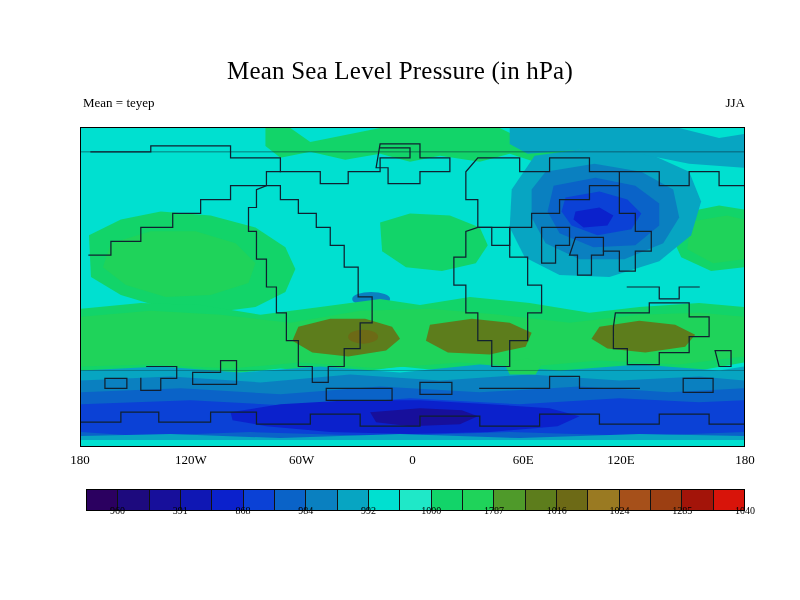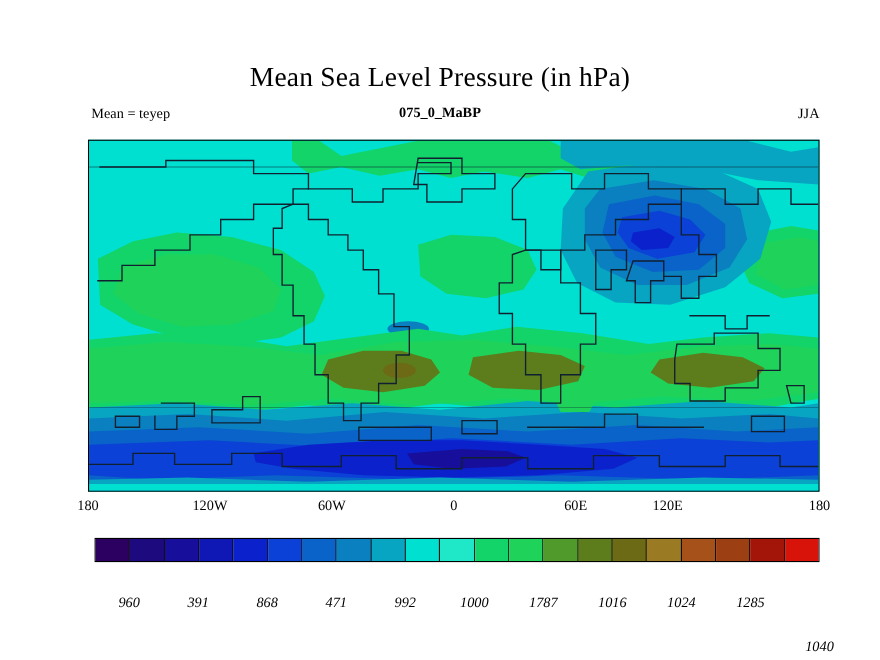--- a/index.html
+++ b/index.html
@@ -29,30 +29,29 @@
          border-left:1.4px solid #000;}
   .xtick.major{bottom:-13px;height:13px;}
   .xlab{position:absolute;top:452px;font-size:13px;text-align:center;
         width:70px;transform:translateX(-35px);}
 
   
   .cbar{position:absolute;left:86px;top:489px;width:659px;height:22px;
         border:1.5px solid #000;box-sizing:border-box;display:flex;}
   .cbar i{flex:1 1 0;height:100%;display:block;border-right:1px solid #111;}
   .cbar i:last-child{border-right:0;}
-  .cblab{position:absolute;top:540px;font-size:13px;text-align:center;
-         width:70px;transform:translateX(-35px);font-style:italic;}
+  .cblab{position:absolute;top:505px;font-size:10px;text-align:center;
+         width:70px;transform:translateX(-35px);}
 </style>
 </head>
 <body>
 
 <div id="root">
 
   <div class="title">Mean Sea Level Pressure (in hPa)</div>
-  <div class="subtitle">075_0_MaBP</div>
   <div class="hdr-left">Mean = teyep</div>
   <div class="hdr-right">JJA</div>
 
   <div class="plot">
 
     <div class="layer">
       <svg viewBox="0 0 665 320" preserveAspectRatio="none">
 
         <rect x="0" y="0" width="665" height="320" fill="#00e0d0"></rect>
 
@@ -268,21 +267,21 @@
     
     
   </div>
 
   <div>
     <span class="xlab" style="left:80px">180</span>
     <span class="xlab" style="left:190.83px">120W</span>
     <span class="xlab" style="left:301.67px">60W</span>
     <span class="xlab" style="left:412.5px">0</span>
     <span class="xlab" style="left:523.33px">60E</span>
-    <span class="xlab" style="left:607px">120E</span>
+    <span class="xlab" style="left:621px">120E</span>
     <span class="xlab" style="left:745px">180</span>
   </div>
 
   <div class="cbar" id="colorbar">
       <i style="background: rgb(43, 0, 96);"></i>
       <i style="background: rgb(29, 10, 126);"></i>
       <i style="background: rgb(23, 15, 155);"></i>
       <i style="background: rgb(15, 23, 180);"></i>
       <i style="background: rgb(11, 33, 204);"></i>
       <i style="background: rgb(11, 65, 214);"></i>
@@ -299,23 +298,23 @@
       <i style="background: rgb(154, 122, 34);"></i>
       <i style="background: rgb(166, 80, 26);"></i>
       <i style="background: rgb(156, 63, 18);"></i>
       <i style="background: rgb(163, 20, 9);"></i>
       <i style="background: rgb(216, 20, 10);"></i>
     </div>
   <div id="cbar-labels">
       <span class="cblab" style="left: 117.381px;">960</span>
       <span class="cblab" style="left: 180.143px;">391</span>
       <span class="cblab" style="left: 242.905px;">868</span>
-      <span class="cblab" style="left: 305.667px;">471</span>
+      <span class="cblab" style="left: 305.667px;">984</span>
       <span class="cblab" style="left: 368.429px;">992</span>
       <span class="cblab" style="left: 431.19px;">1000</span>
       <span class="cblab" style="left: 493.952px;">1787</span>
       <span class="cblab" style="left: 556.714px;">1016</span>
       <span class="cblab" style="left: 619.476px;">1024</span>
       <span class="cblab" style="left: 682.238px;">1285</span>
-      <span class="cblab" style="left: 745px; margin-top: 40px;">1040</span>
+      <span class="cblab" style="left: 745px;">1040</span>
     </div>
 
 </div>
 
 </body></html>

